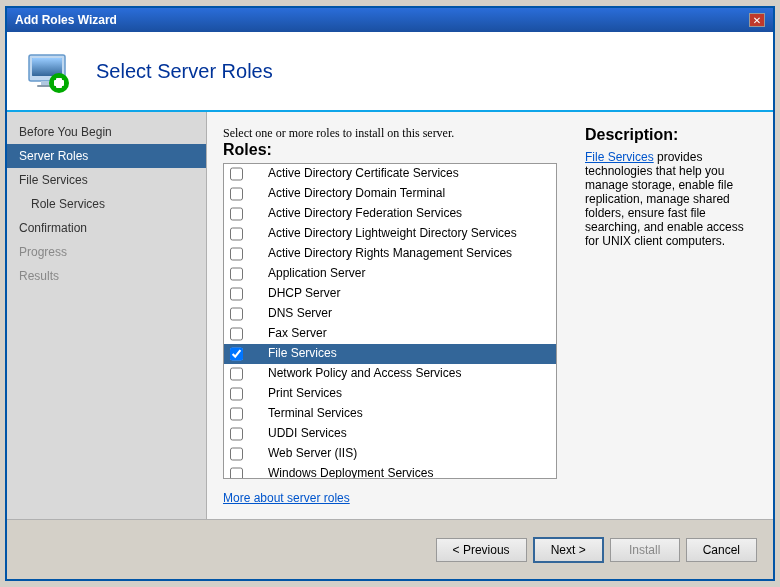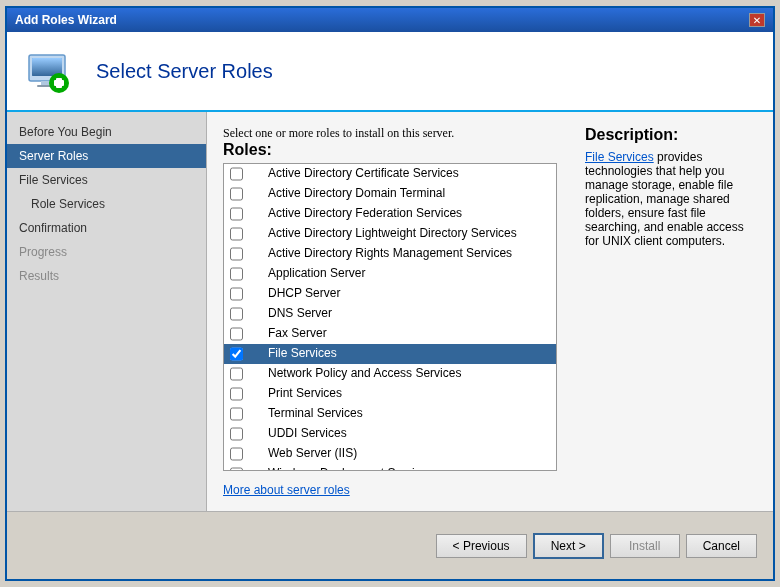--- a/index.html
+++ b/index.html
@@ -167,21 +167,21 @@
       cursor: pointer;
     }
     .footer {
       background: #d4d0c8;
       border-top: 1px solid #b0b0b0;
       padding: 10px 16px;
       display: flex;
       justify-content: flex-end;
       align-items: center;
       gap: 6px;
-      height: 68px;
+      height: 60px;
       flex-shrink: 0;
     }
     .btn {
       padding: 4px 16px;
       font-size: 12px;
       border: 1px solid #999;
       background: linear-gradient(to bottom, #f0f0f0, #dcdcdc);
       cursor: pointer;
       min-width: 70px;
       color: #000;

